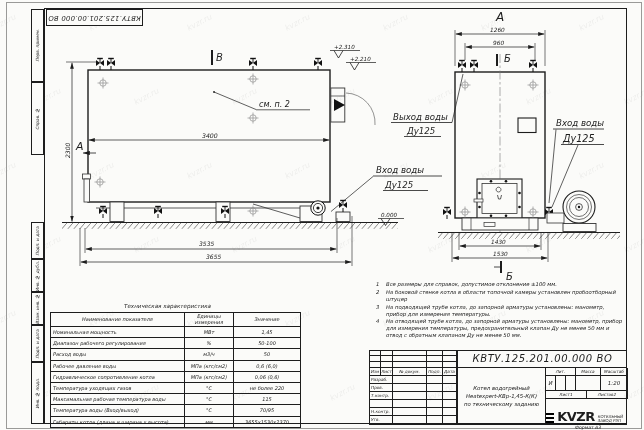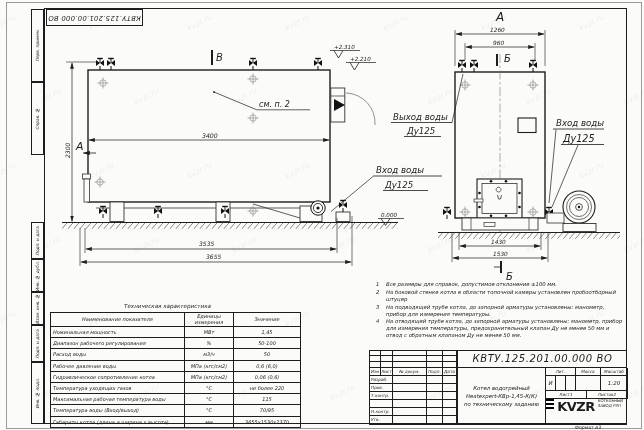--- a/index.html
+++ b/index.html
@@ -31,21 +31,21 @@
   table.tt td.c{text-align:center;}
   table.tt tr.hdr td{height:13px;white-space:normal;line-height:1.1;text-align:center;vertical-align:middle;}
   
   .tb-border{left:369px;top:349.5px;width:258px;height:75px;border:1.2px solid #1d1d1d;background:transparent;}
   .grid{display:grid;}
   .grid>div{border-right:0.8px solid #1d1d1d;border-bottom:0.8px solid #1d1d1d;font-size:4.2px;font-style:italic;display:flex;align-items:center;justify-content:center;overflow:hidden;white-space:nowrap;box-sizing:border-box;}
   .docnum{left:457px;top:350px;width:170px;height:18px;border-left:0.9px solid #1d1d1d;border-bottom:0.9px solid #1d1d1d;display:flex;align-items:center;justify-content:center;font-size:10px;font-style:italic;letter-spacing:0.6px;white-space:nowrap;}
   .namecell{left:457px;top:368px;width:88px;height:56px;border-left:0.9px solid #1d1d1d;display:flex;flex-direction:column;align-items:center;justify-content:center;gap:2px;}
   .namecell span{font-size:5.4px;font-style:italic;white-space:nowrap;}
   .sheetcell{display:flex;align-items:center;justify-content:space-around;}
-  .logo-row{left:545px;top:399px;width:82px;height:25px;border-left:0.9px solid #1d1d1d;display:flex;align-items:flex-start;justify-content:center;gap:3px;}
+  .logo-row{left:545px;top:399px;width:82px;height:25px;border-left:0.9px solid #1d1d1d;display:flex;align-items:flex-end;justify-content:center;gap:3px;}
   .bars{width:9px;height:11px;background:repeating-linear-gradient(#000 0 2px,transparent 2px 3.8px);}
   .kvzr{font-size:13px;font-weight:900;letter-spacing:-0.5px;font-family:"DejaVu Sans",sans-serif;}
   .company{font-size:3.9px;font-style:italic;width:32px;line-height:1.2;}
   .fmt{left:575px;top:424.5px;font-size:4.6px;font-style:italic;}
 </style>
 </head>
 <body>
 
 <div class="paper"></div>
 <div class="outer-border"></div>

